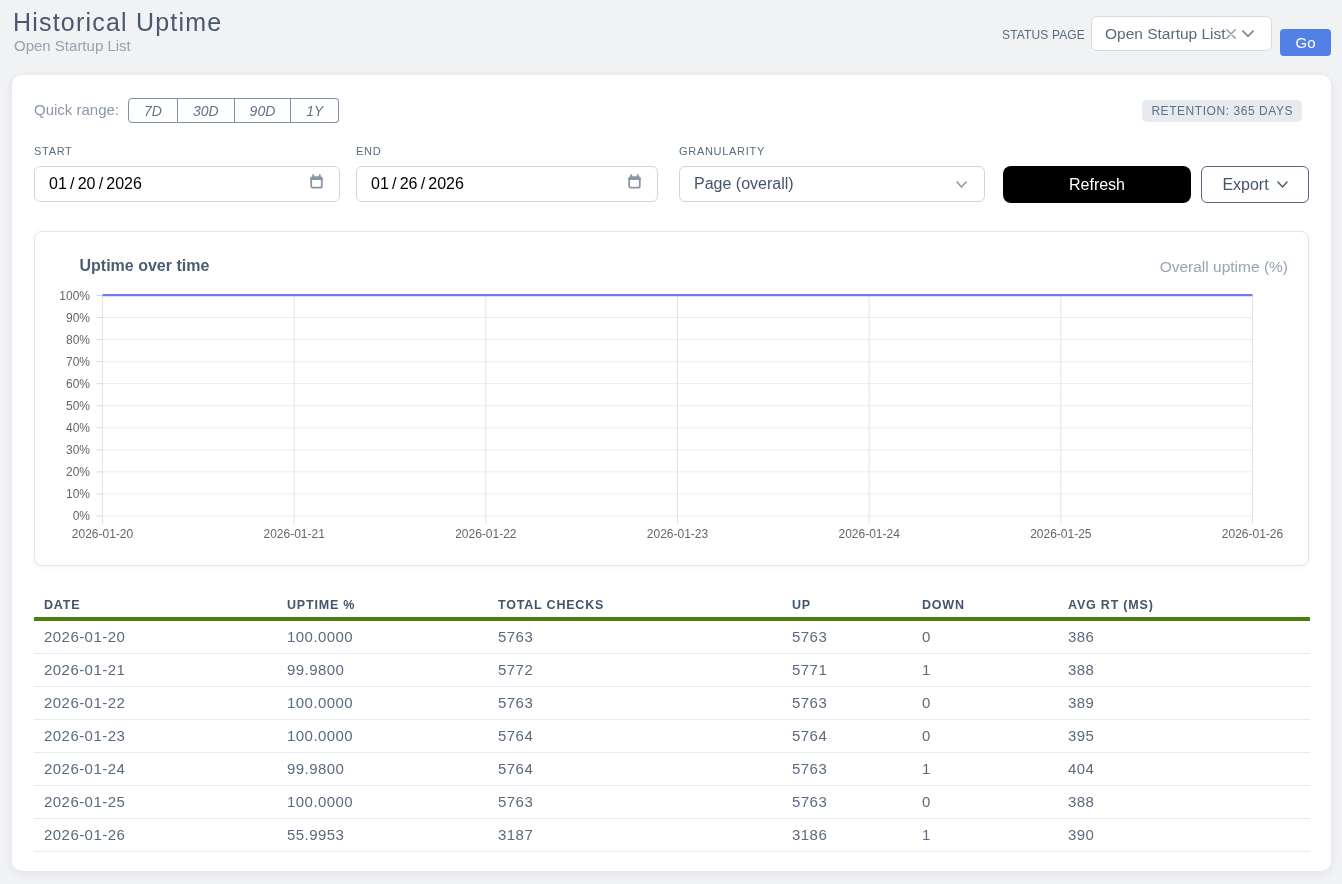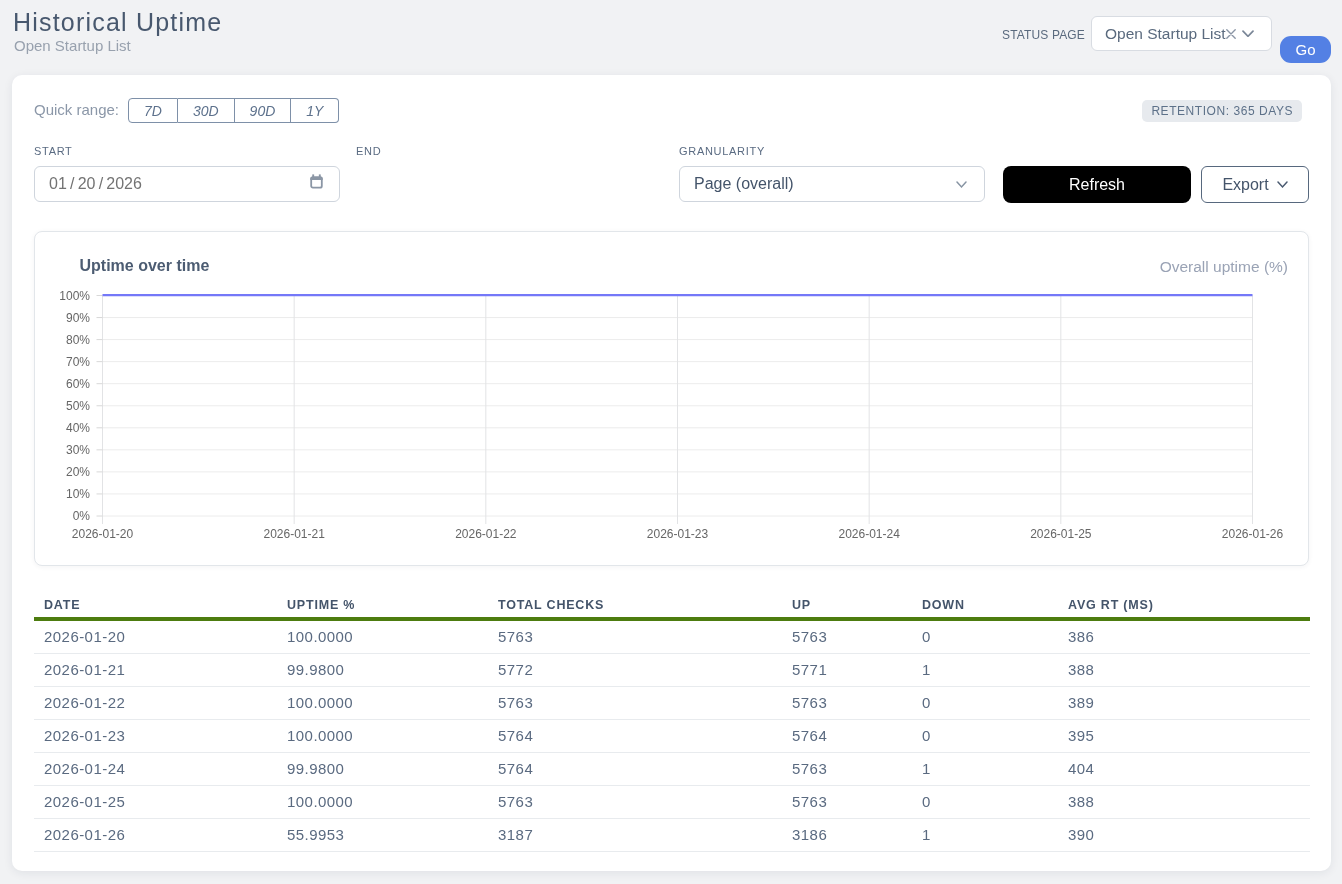--- a/index.html
+++ b/index.html
@@ -3,31 +3,31 @@
 <meta charset="utf-8">
 <style>
 * { margin:0; padding:0; box-sizing:border-box; }
 html,body { width:1342px; height:884px; background:#f1f2f4; font-family:"Liberation Sans",sans-serif; position:relative; overflow:hidden; }
 .abs { position:absolute; }
 
 .h1 { left:13px; top:8px; font-size:25px; font-weight:400; color:#48586e; letter-spacing:1.2px; }
 .sub { left:14px; top:37px; font-size:15px; color:#98a1ae; }
 .splabel { top:28px; left:1002px; font-size:12px; font-weight:500; color:#5a6a7e; letter-spacing:0.15px; }
 .spselect { left:1091px; top:16px; width:181px; height:35px; background:#fff; border:1px solid #d8dce2; border-radius:6px; display:flex; align-items:center; padding-left:13px; font-size:15.5px; color:#5a6a7e; }
-.gobtn { left:1280px; top:36px; width:51px; height:27px; background:#5380e4; color:#fff; border-radius:11px; font-size:15px; display:flex; align-items:center; justify-content:center; }
+.gobtn { left:1280px; top:29px; width:51px; height:27px; background:#5380e4; color:#fff; border-radius:4px; font-size:15px; display:flex; align-items:center; justify-content:center; }
 
 .card { left:12px; top:75px; width:1319px; height:796px; background:#fff; border-radius:10px; box-shadow:0 2px 10px rgba(30,40,60,0.08); }
 .qlabel { left:22px; top:26px; font-size:15px; color:#8b97a8; }
 .qgroup { left:116px; top:23px; display:flex;font-style:italic; }
 .qbtn { height:25px; border:1px solid #7e90a8; border-left:none; background:#fff; color:#5d718c; font-size:14px; display:flex; align-items:center; justify-content:center; padding:0 15px; }
 .qbtn:first-child { border-left:1px solid #7e90a8; border-radius:4px 0 0 4px; }
 .qbtn:last-child { border-radius:0 4px 4px 0; }
 .badge { top:25px; right:29px; height:22px; background:#e7eaee; border-radius:5px; color:#5d7189; font-size:12px; font-weight:400; letter-spacing:0.55px; display:flex; align-items:center; padding:0 9px; }
 .flabel { top:70px; font-size:11px; font-weight:500; color:#5a6b82; letter-spacing:0.7px; }
-.input { top:91px; height:36px; background:#fff; border:1px solid #cfd5dd; border-radius:6px; display:flex; align-items:center; padding:0 14px; font-size:16px; color:#737373; }
+.input { top:91px; height:36px; background:#fff; border:1px solid #cfd5dd; border-radius:6px; display:flex; align-items:center; padding:0 14px; font-size:16px; color:#000000; }
 .calicon { position:absolute; right:15.5px; top:7px; }
 .chev { margin-left:auto; }
 .refresh { left:991px; top:91px; width:188px; height:37px; background:#000000; color:#fff; border-radius:8px; font-size:16px; display:flex; align-items:center; justify-content:center; }
 .export { left:1189px; top:91px; width:108px; height:37px; background:#fff; border:1px solid #57687e; border-radius:6px; color:#44546a; font-size:16px; display:flex; align-items:center; justify-content:center; gap:8px; }
 
 .chartcard { left:22px; top:156px; width:1275px; height:335px; background:#fff; border:1px solid #e2e6ea; border-radius:8px; box-shadow:0 1px 5px rgba(30,40,60,0.05); }
 .ctitle { left:22.5px; top:25px; font-size:16px; font-weight:700; color:#4c5c72;padding-left:22px; }
 .clegend { top:26px; right:20px; font-size:15.5px; color:#9aa3b5; }
 
 table.tbl { position:absolute; left:22px; top:518px; width:1276px; border-collapse:collapse; table-layout:fixed; }
@@ -56,20 +56,28 @@
       <div class="qbtn">90D</div>
       <div class="qbtn">1Y</div>
   </div>
   <div class="abs badge">RETENTION: 365 DAYS</div>
 
   <div class="abs flabel" style="left:22px;">START</div>
   <div class="abs flabel" style="left:344px;">END</div>
   <div class="abs flabel" style="left:667px;">GRANULARITY</div>
 
   <div class="abs input" style="left:22px; width:306px;">01 / 20 / 2026
+    <svg class="calicon" width="15" height="15" viewBox="0 0 15 15">
+        <line x1="4.2" y1="0.4" x2="4.2" y2="3.5" stroke="#8b96a5" stroke-width="1.9"></line>
+        <line x1="10.8" y1="0.4" x2="10.8" y2="3.5" stroke="#8b96a5" stroke-width="1.9"></line>
+        <path d="M1.3 6.1 V4.3 a1.9 1.9 0 0 1 1.9-1.9 h8.6 a1.9 1.9 0 0 1 1.9 1.9 v1.8 z" fill="#8b96a5"></path>
+        <rect x="2.2" y="3.3" width="10.6" height="10.4" rx="1.7" fill="none" stroke="#8b96a5" stroke-width="1.8"></rect>
+      </svg>
+  </div>
+  <div class="abs input" style="left:344px; width:302px;">01 / 26 / 2026
     <svg class="calicon" width="15" height="15" viewBox="0 0 15 15">
         <line x1="4.2" y1="0.4" x2="4.2" y2="3.5" stroke="#8b96a5" stroke-width="1.9"></line>
         <line x1="10.8" y1="0.4" x2="10.8" y2="3.5" stroke="#8b96a5" stroke-width="1.9"></line>
         <path d="M1.3 6.1 V4.3 a1.9 1.9 0 0 1 1.9-1.9 h8.6 a1.9 1.9 0 0 1 1.9 1.9 v1.8 z" fill="#8b96a5"></path>
         <rect x="2.2" y="3.3" width="10.6" height="10.4" rx="1.7" fill="none" stroke="#8b96a5" stroke-width="1.8"></rect>
       </svg>
   </div>
   <div class="abs input" style="left:667px; width:306px; color:#44546a;">Page (overall)
     <svg class="chev" style="margin-right:3px;" width="11" height="7" viewBox="0 0 11 7">
         <path d="M1 1.1 L5.5 5.9 L10 1.1" fill="none" stroke="#8794a3" stroke-width="1.5" stroke-linecap="round"></path>

